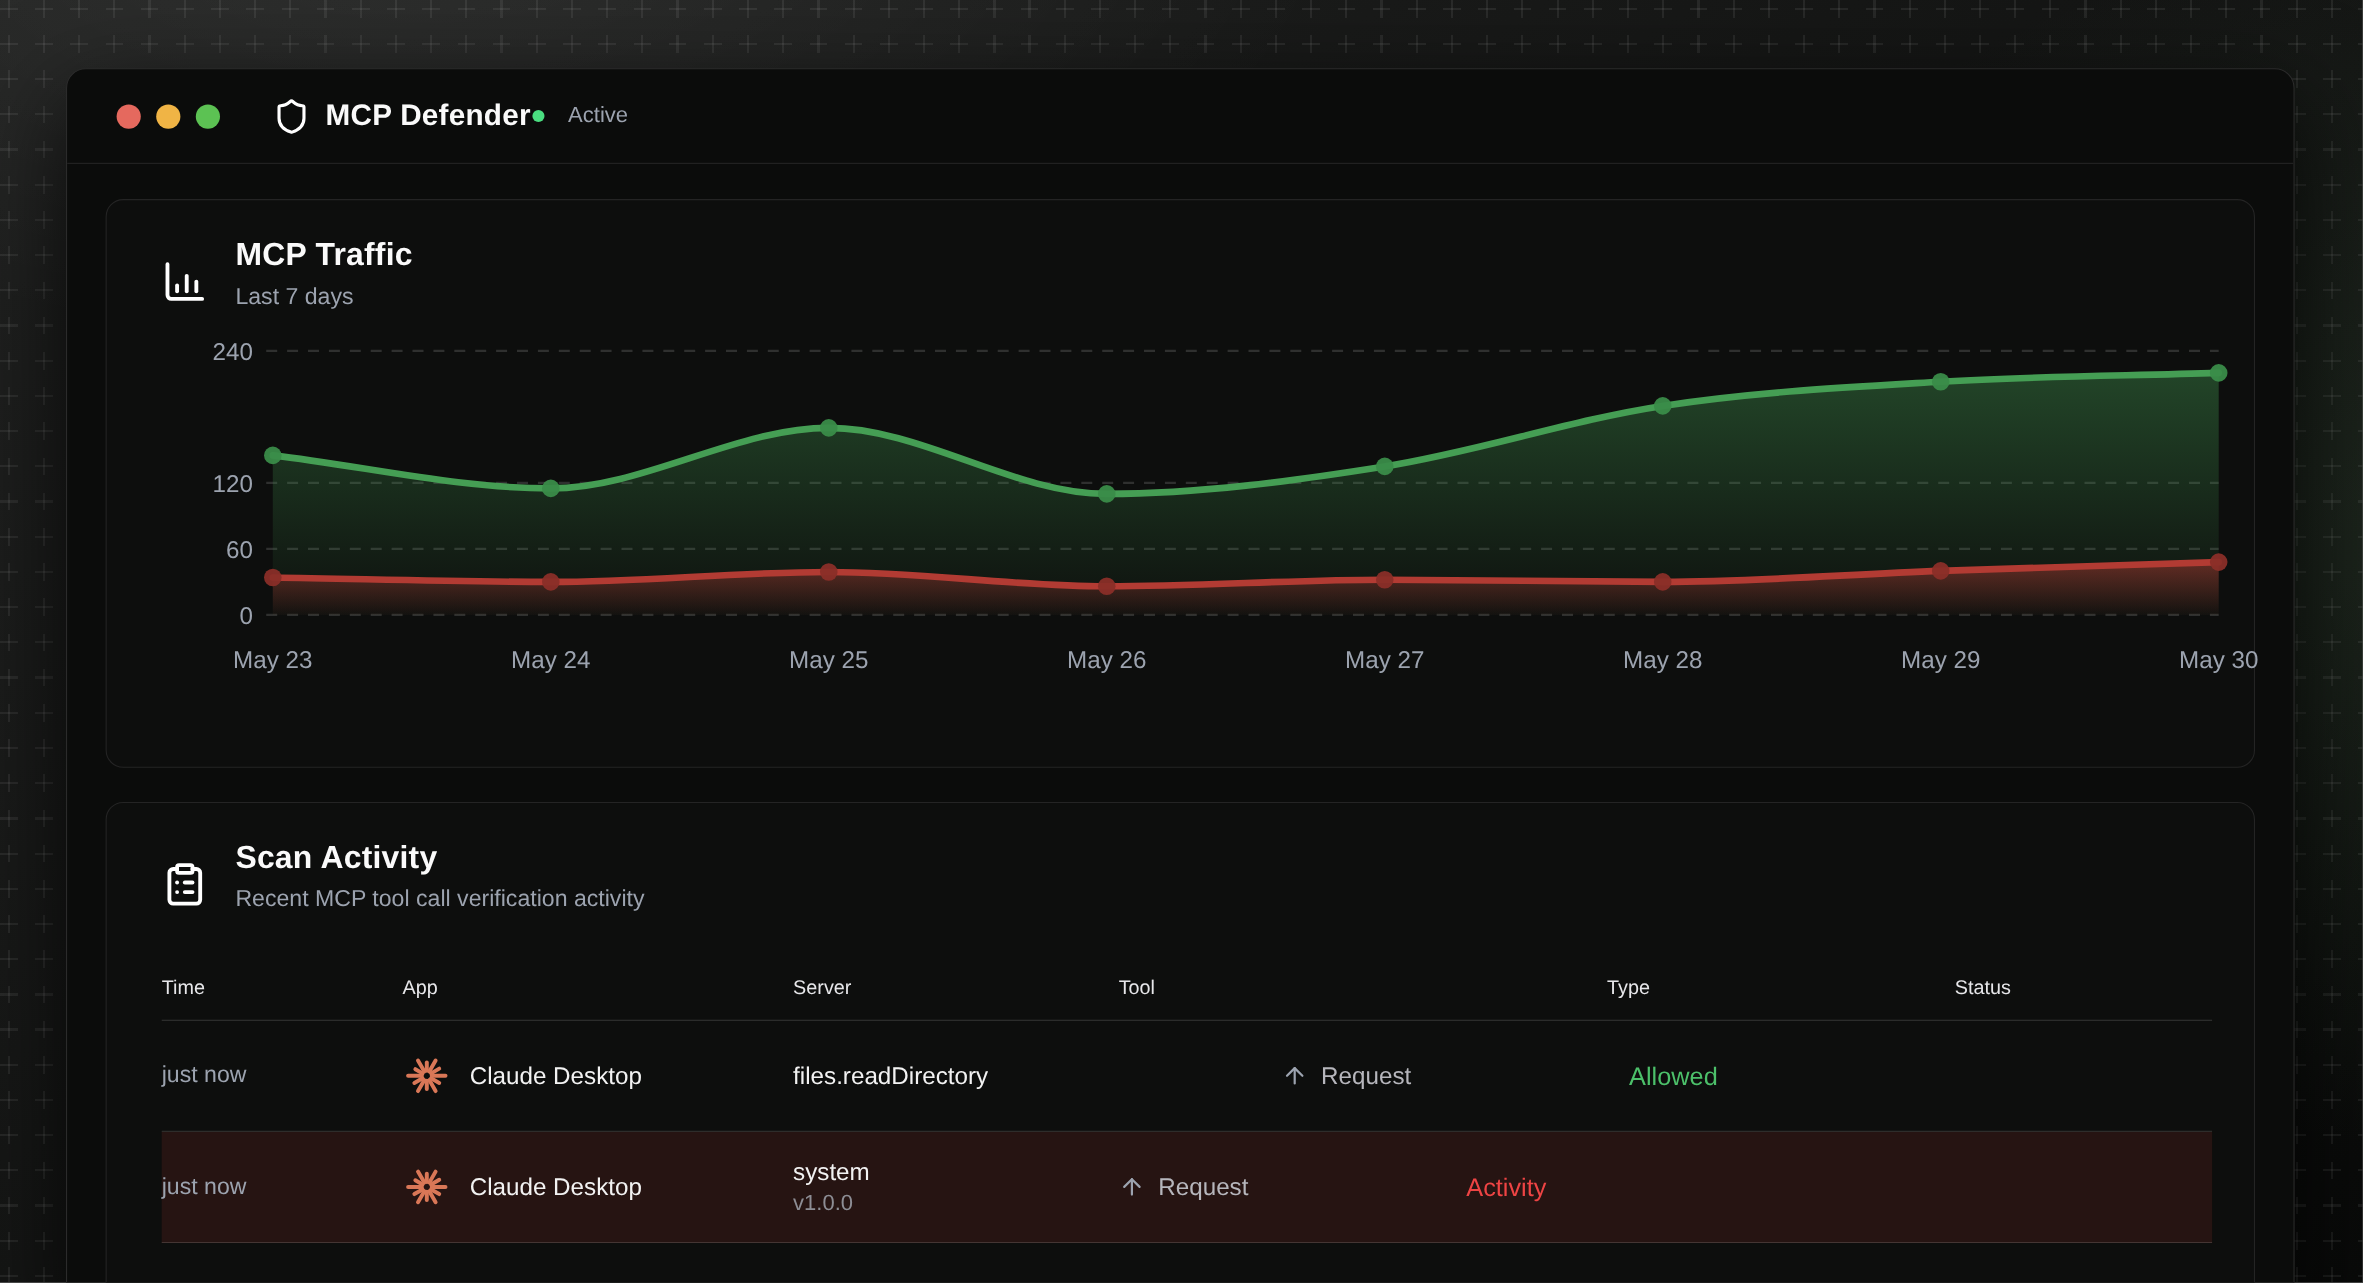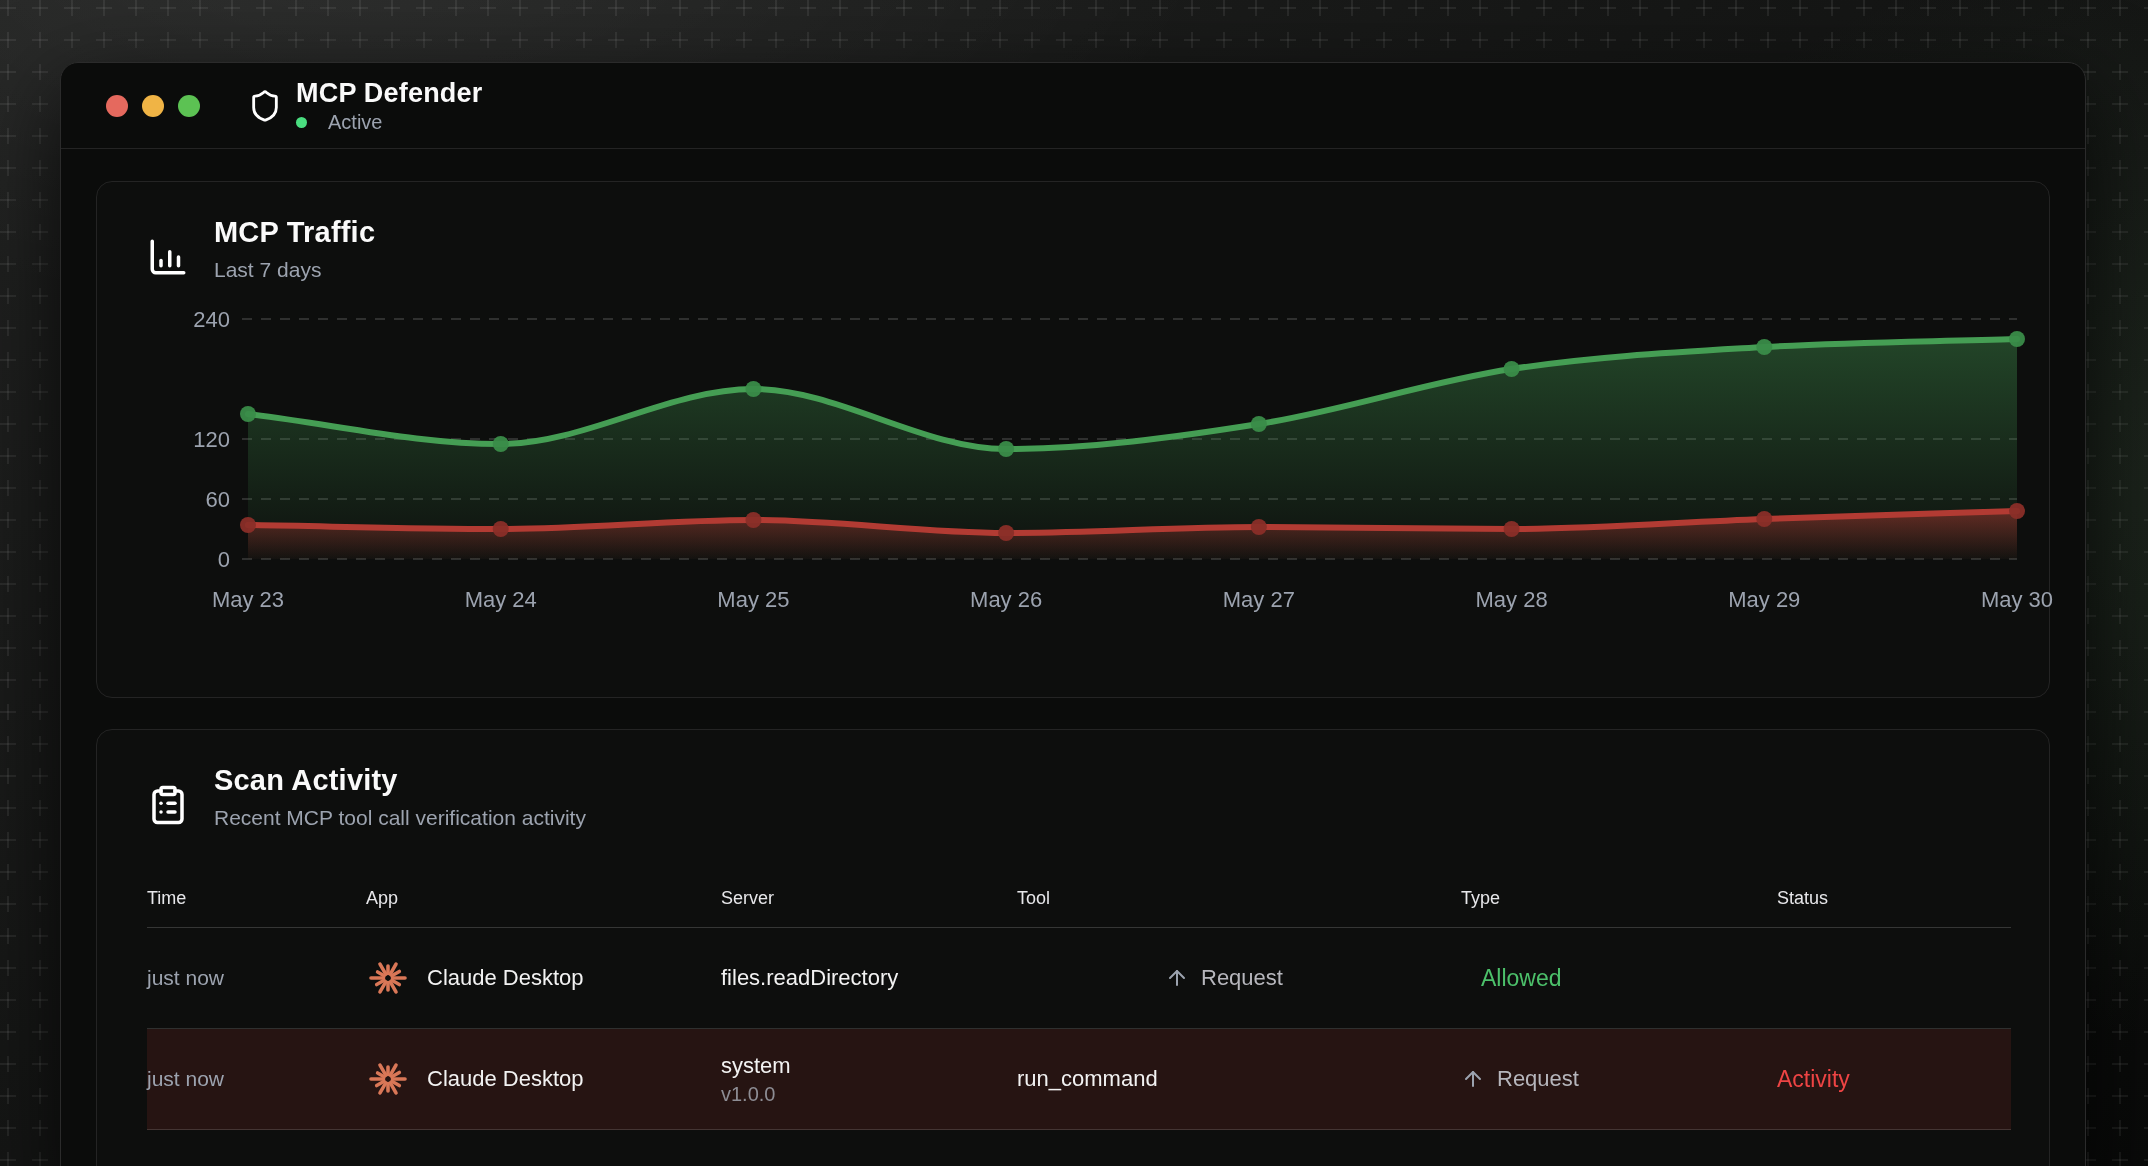--- a/index.html
+++ b/index.html
@@ -42,21 +42,21 @@
   .titlebar {
     height:86px; display:flex; align-items:center; padding:0 45px;
     border-bottom:1px solid #242424;
   }
   .traffic { display:flex; gap:14px; margin-right:48px; }
   .light { width:22px; height:22px; border-radius:50%; }
   .light.red    { background:#e5695e; }
   .light.yellow { background:#f0b445; }
   .light.green  { background:#5cc253; }
   .shield-wrap { color:#fff; margin-right:14px; display:flex; align-items:center; }
-  .app-id { display:flex; flex-direction:column; gap:2px; }
+  .app-id { display:flex; flex-direction:row; gap:2px; }
   .app-title { font-size:27px; font-weight:700; letter-spacing:.2px; color:#fafafa; }
   .app-status { display:flex; align-items:center; gap:21px; font-size:20px; color:#9ca3af; }
   .status-dot { width:11px; height:11px; border-radius:50%; background:#4ade80; }
 
   
   .content { padding:32px 35px 0 35px; display:flex; flex-direction:column; gap:31px; }
   .card {
     background:#0d0e0d;
     border:1px solid #242424;
     border-radius:16px;
@@ -270,21 +270,20 @@
                     <line x1="24.3" y1="18.1" x2="30.0" y2="8.1"></line>
                     <line x1="25.9" y1="19.8" x2="33.3" y2="15.5"></line>
                   </svg>
                 </span>
                 <span class="v-app">Claude Desktop</span>
               </div>
               <div class="cell c-server">
                 <div class="v-server">system</div>
                 <div class="v-version">v1.0.0</div>
               </div>
-              <div class="cell c-tool v-tool">run_command</div>
               <div class="cell c-type">
                 <span class="type-arrow">
                   <svg width="24" height="24" viewBox="0 0 24 24" fill="none" stroke="currentColor" stroke-width="2" stroke-linecap="round" stroke-linejoin="round">
                     <path d="M12 19V5"></path>
                     <path d="m5 12 7-7 7 7"></path>
                   </svg>
                 </span>
                 <span class="v-type">Request</span>
               </div>
               <div class="cell c-status v-status" style="color:#ee4444">Activity</div>

